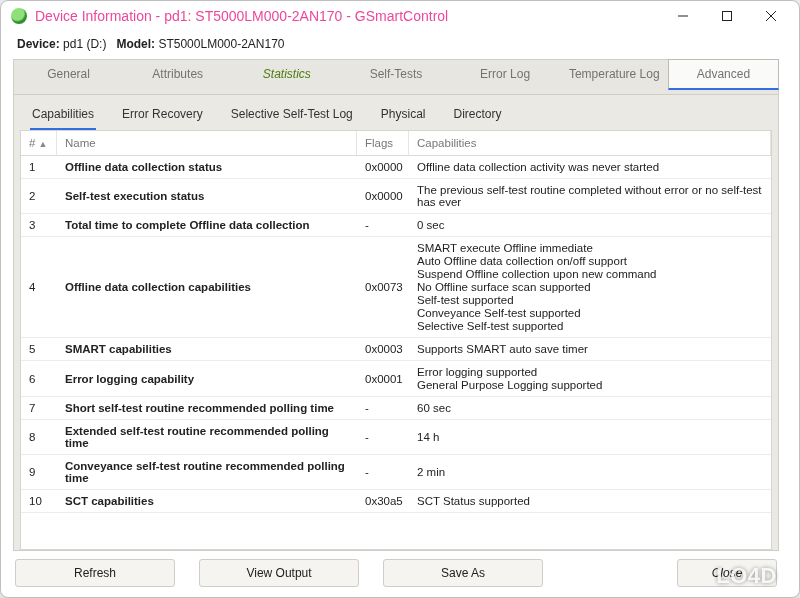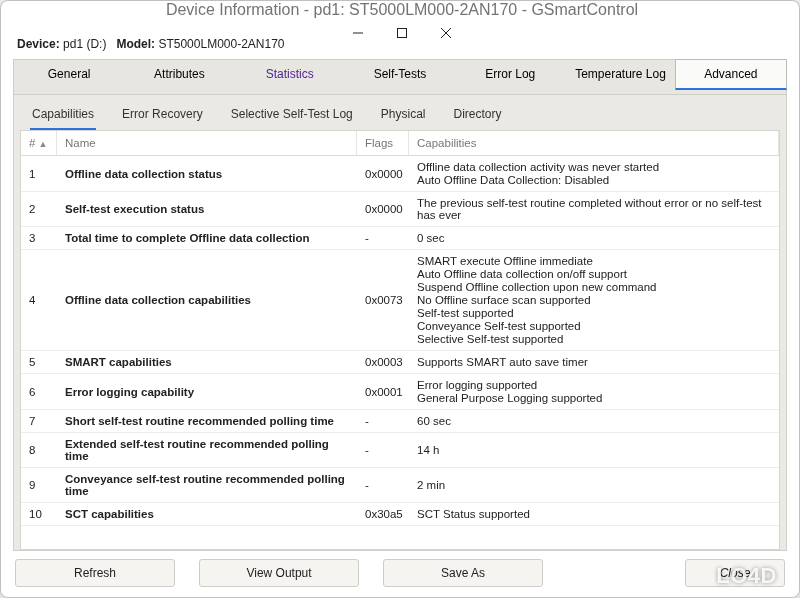--- a/index.html
+++ b/index.html
@@ -22,65 +22,64 @@
   position: relative;
   display: flex;
   flex-direction: column;
   box-shadow: 0 4px 16px rgba(0,0,0,0.15);
 }
 .titlebar {
   height: 30px;
   display: flex;
   align-items: center;
   padding: 0 6px 0 10px;
-  font-size: 16px;
-  color: #737373;
-  flex-direction: column;
+  font-size: 14px;
+  color: #ec4899;
 }
 .titlebar .icon {
   width: 16px; height: 16px; margin-right: 8px;
   border-radius: 50%;
   background: radial-gradient(circle at 40% 35%, #8fe07a 0 45%, #2f8f2f 60% 100%);
 }
 .titlebar .title { flex: 1; }
 .win-controls { display: flex; }
 .win-btn {
   width: 44px; height: 28px;
   display: flex; align-items: center; justify-content: center;
   font-size: 13px; color: #222;
 }
 .win-btn svg { stroke: #222; }
 .content {
   flex: 1;
-  padding: 4px 12px 8px 12px;
+  padding: 4px 20px 8px 12px;
   display: flex;
   flex-direction: column;
   overflow: hidden;
 }
 .device-line {
   padding: 2px 4px 8px 4px;
   font-size: 12px;
 }
 .device-line b { font-weight: 600; }
 .main-tabs {
   display: flex;
   background: #e8e6e1;
   border: 1px solid #d0cec9;
   border-bottom: none;
 }
 .main-tab {
   padding: 7px 0;
   text-align: center;
   font-size: 12px;
-  color: #000000;
+  color: #737373;
   flex: 1;
   border-bottom: 2px solid transparent;
   cursor: default;
 }
-.main-tab.stat { color: #4c1d95; }
+.main-tab.stat { color: #4d7c0f; font-style: italic; }
 .main-tab.active {
   background: #fafaf8;
   border: 1px solid #bdbbb6;
   border-bottom: 2px solid #2f6fe0;
   margin: -1px -1px 4px -1px;
 }
 .sub-area {
   border: 1px solid #d0cec9;
   background: #ebe9e4;
   padding: 6px 6px 0 6px;
@@ -236,21 +235,20 @@
           <div class="th col-cap">Capabilities</div>
         </div>
         <div class="tbody" id="tbody">
             <div class="row">
               <div class="td col-n">1</div>
               <div class="td col-name">Offline data collection status</div>
               <div class="td col-flags">0x0000</div>
               <div class="td col-cap">
                 <div class="cap-lines">
                   <span>Offline data collection activity was never started</span>
-                  <span>Auto Offline Data Collection: Disabled</span>
                 </div>
               </div>
             </div>
             <div class="row">
               <div class="td col-n">2</div>
               <div class="td col-name">Self-test execution status</div>
               <div class="td col-flags">0x0000</div>
               <div class="td col-cap">
                 <div class="cap-lines">
                   <span>The previous self-test routine completed without error or no self-test has ever</span>

